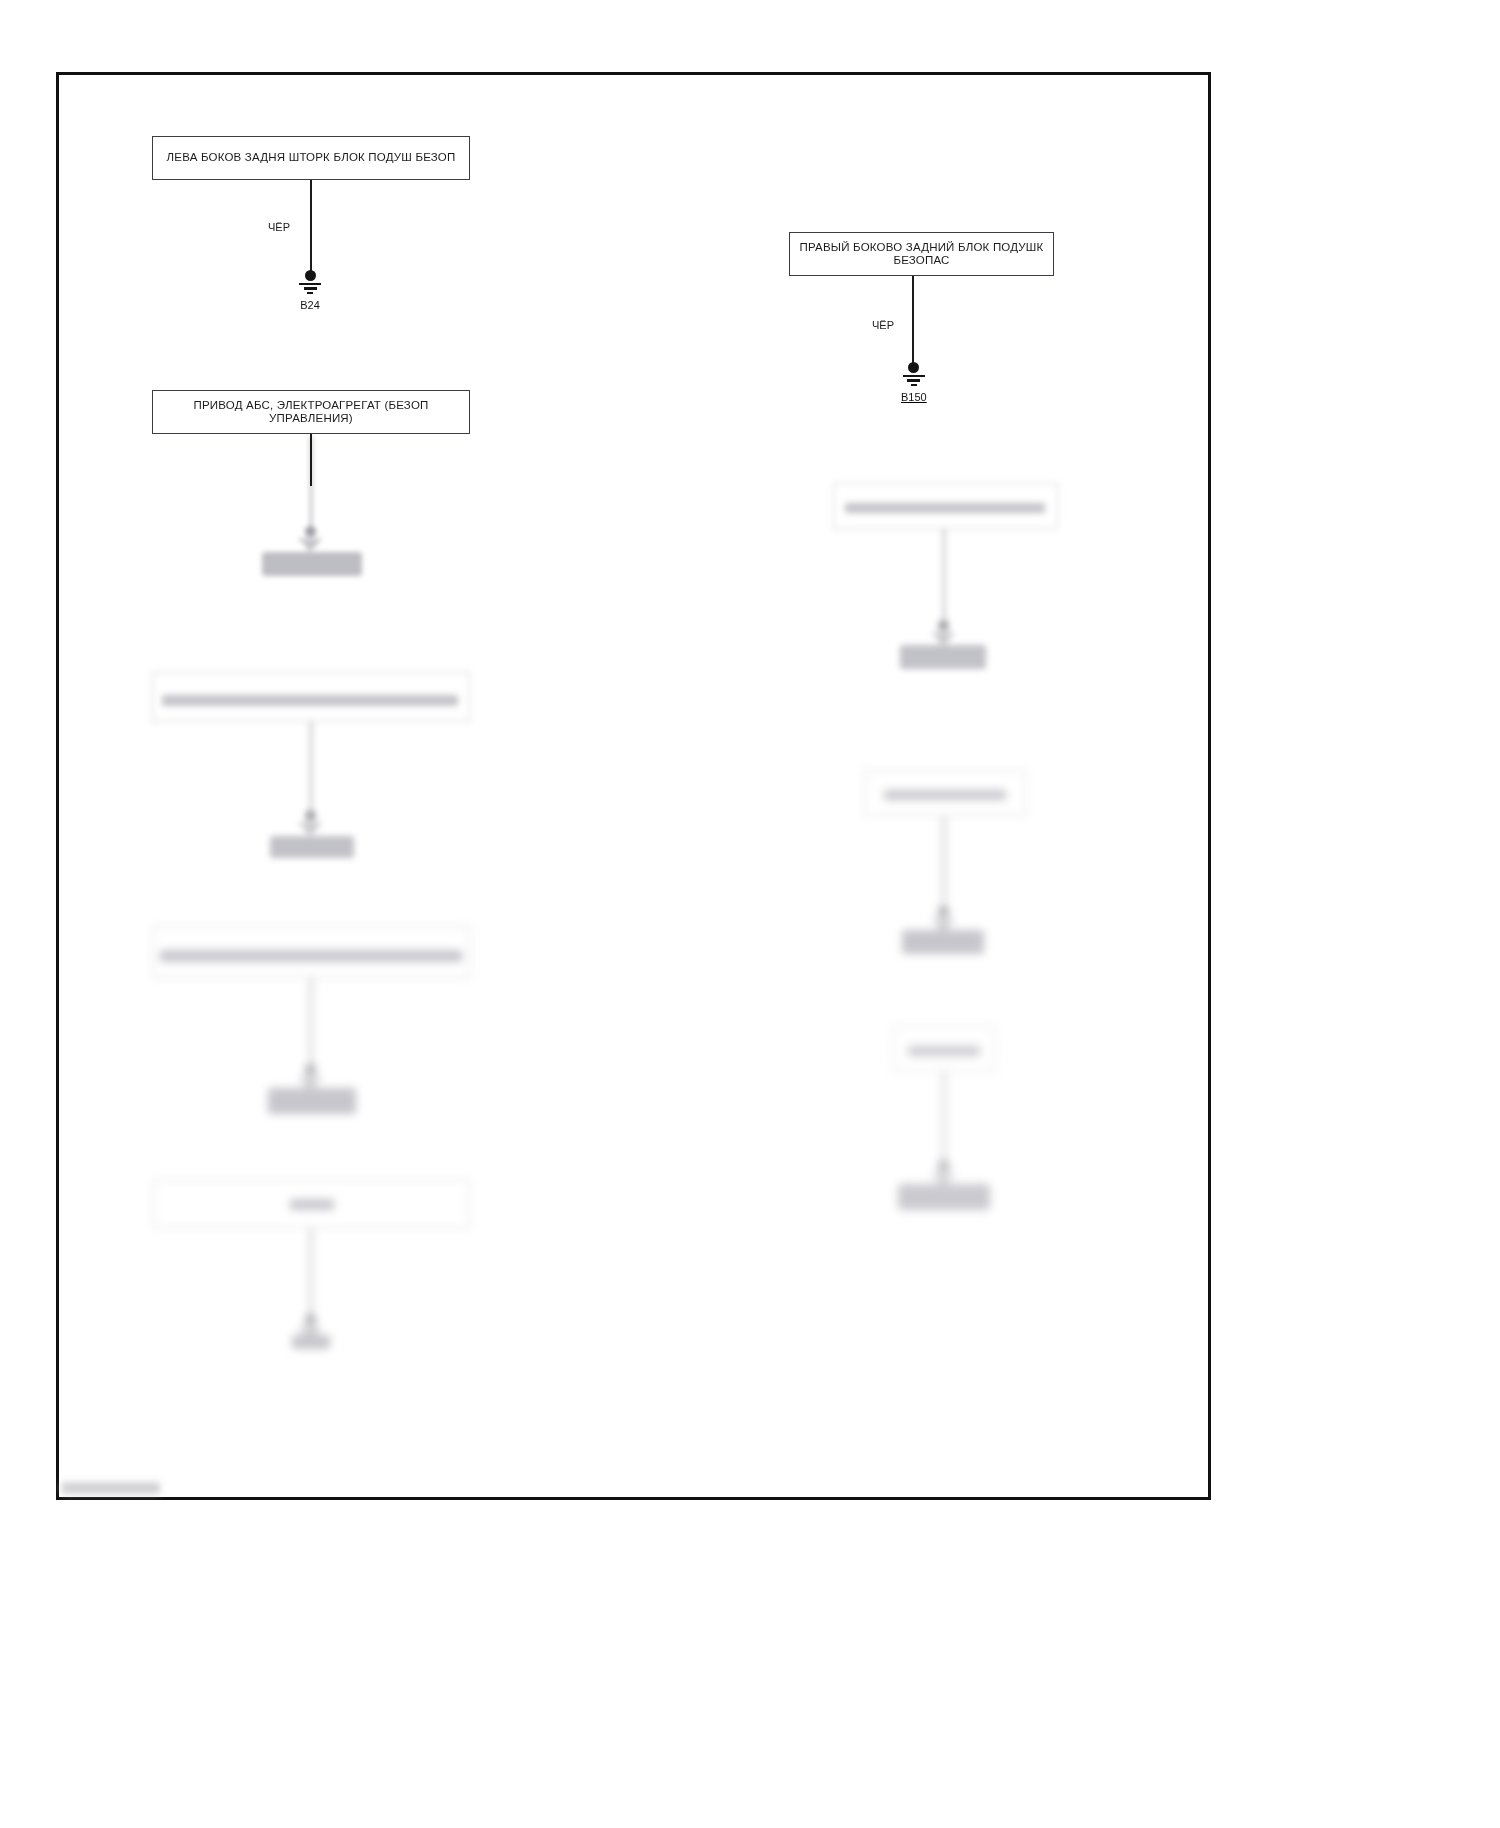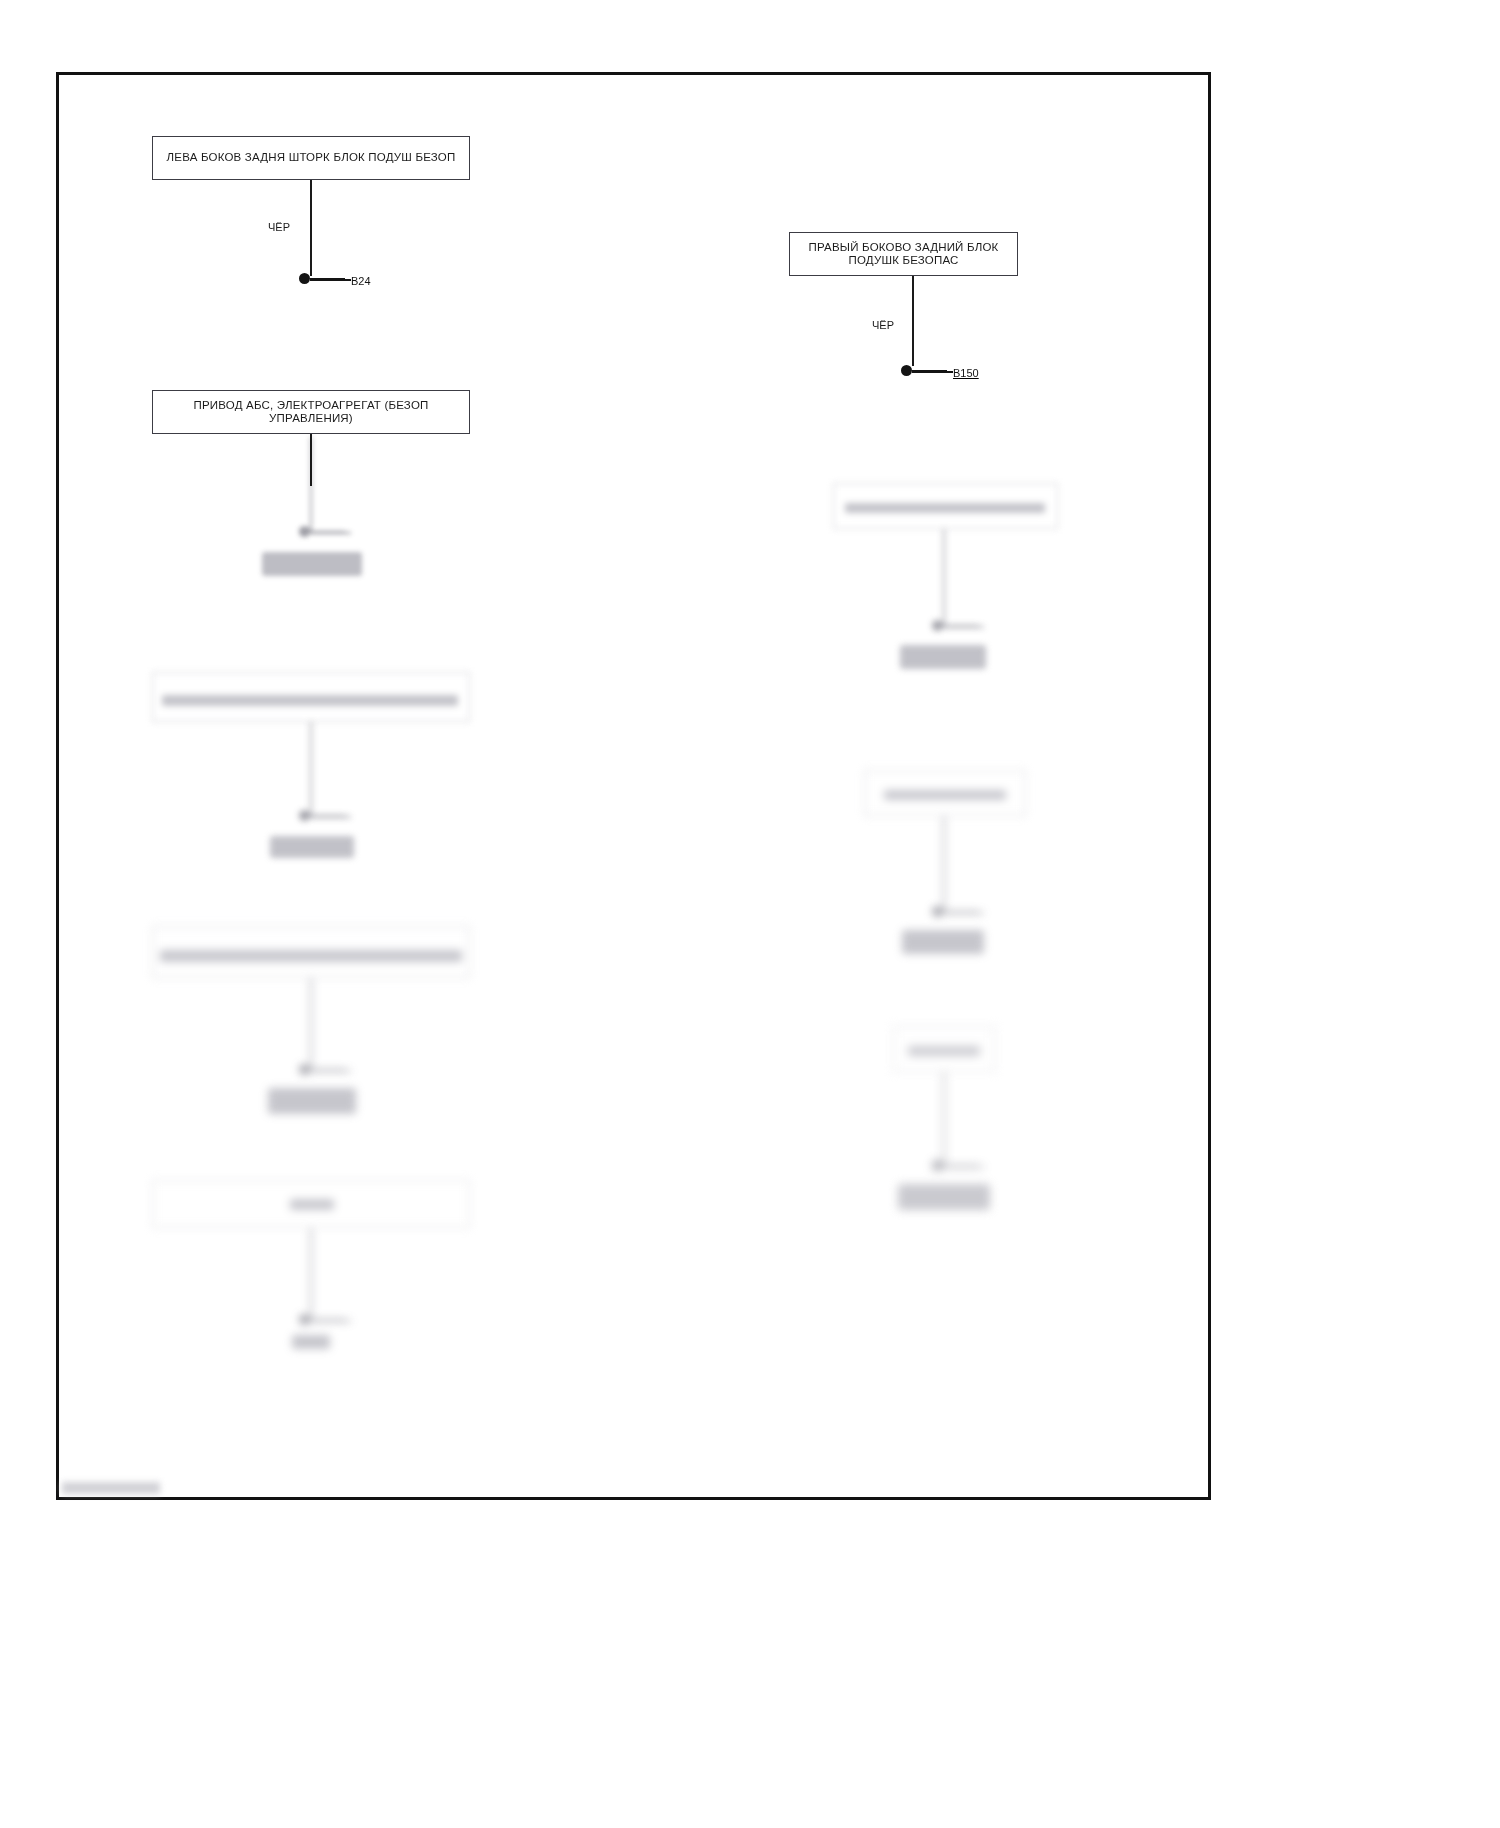--- a/index.html
+++ b/index.html
@@ -77,20 +77,21 @@
     position: absolute;
     color: #1b1b1b;
     white-space: nowrap;
     text-align: right;
   }
 
   
   .gnd {
     position: absolute;
     display: flex;
+    flex-direction: column;
     align-items: center;
   }
   .gnd .dot {
     width: 11px;
     height: 11px;
     border-radius: 50%;
     background: #141414;
   }
   .gnd .bar {
     background: #141414;
@@ -262,21 +263,21 @@
     <div class="bar b1"></div>
     <div class="bar b2"></div>
     <div class="bar b3"></div>
     <div class="gname" style="font-size:11px;">B24</div>
   </div>
 
   <div class="node sharp" style="left:152px; top:390px; width:318px; height:44px; font-size:11.5px;">ПРИВОД АБС, ЭЛЕКТРОАГРЕГАТ (БЕЗОП УПРАВЛЕНИЯ)</div>
 
   <div class="wire" style="left:310px; top:434px; height:52px;"></div>
 
-  <div class="node sharp" style="left:789px; top:232px; width:229px; height:44px; font-size:11.5px;">ПРАВЫЙ БОКОВО ЗАДНИЙ БЛОК ПОДУШК БЕЗОПАС</div>
+  <div class="node sharp" style="left:789px; top:232px; width:265px; height:44px; font-size:11.5px;">ПРАВЫЙ БОКОВО ЗАДНИЙ БЛОК ПОДУШК БЕЗОПАС</div>
 
   <div class="wire" style="left:912px; top:276px; height:90px;"></div>
 
   <div class="wlabel" style="left:856px; top:319px; width:38px; font-size:11px;">ЧЁР</div>
 
   <div class="gnd" style="left:901px; top:362px;text-decoration:underline;">
     <div class="dot"></div>
     <div class="bar b1"></div>
     <div class="bar b2"></div>
     <div class="bar b3"></div>

